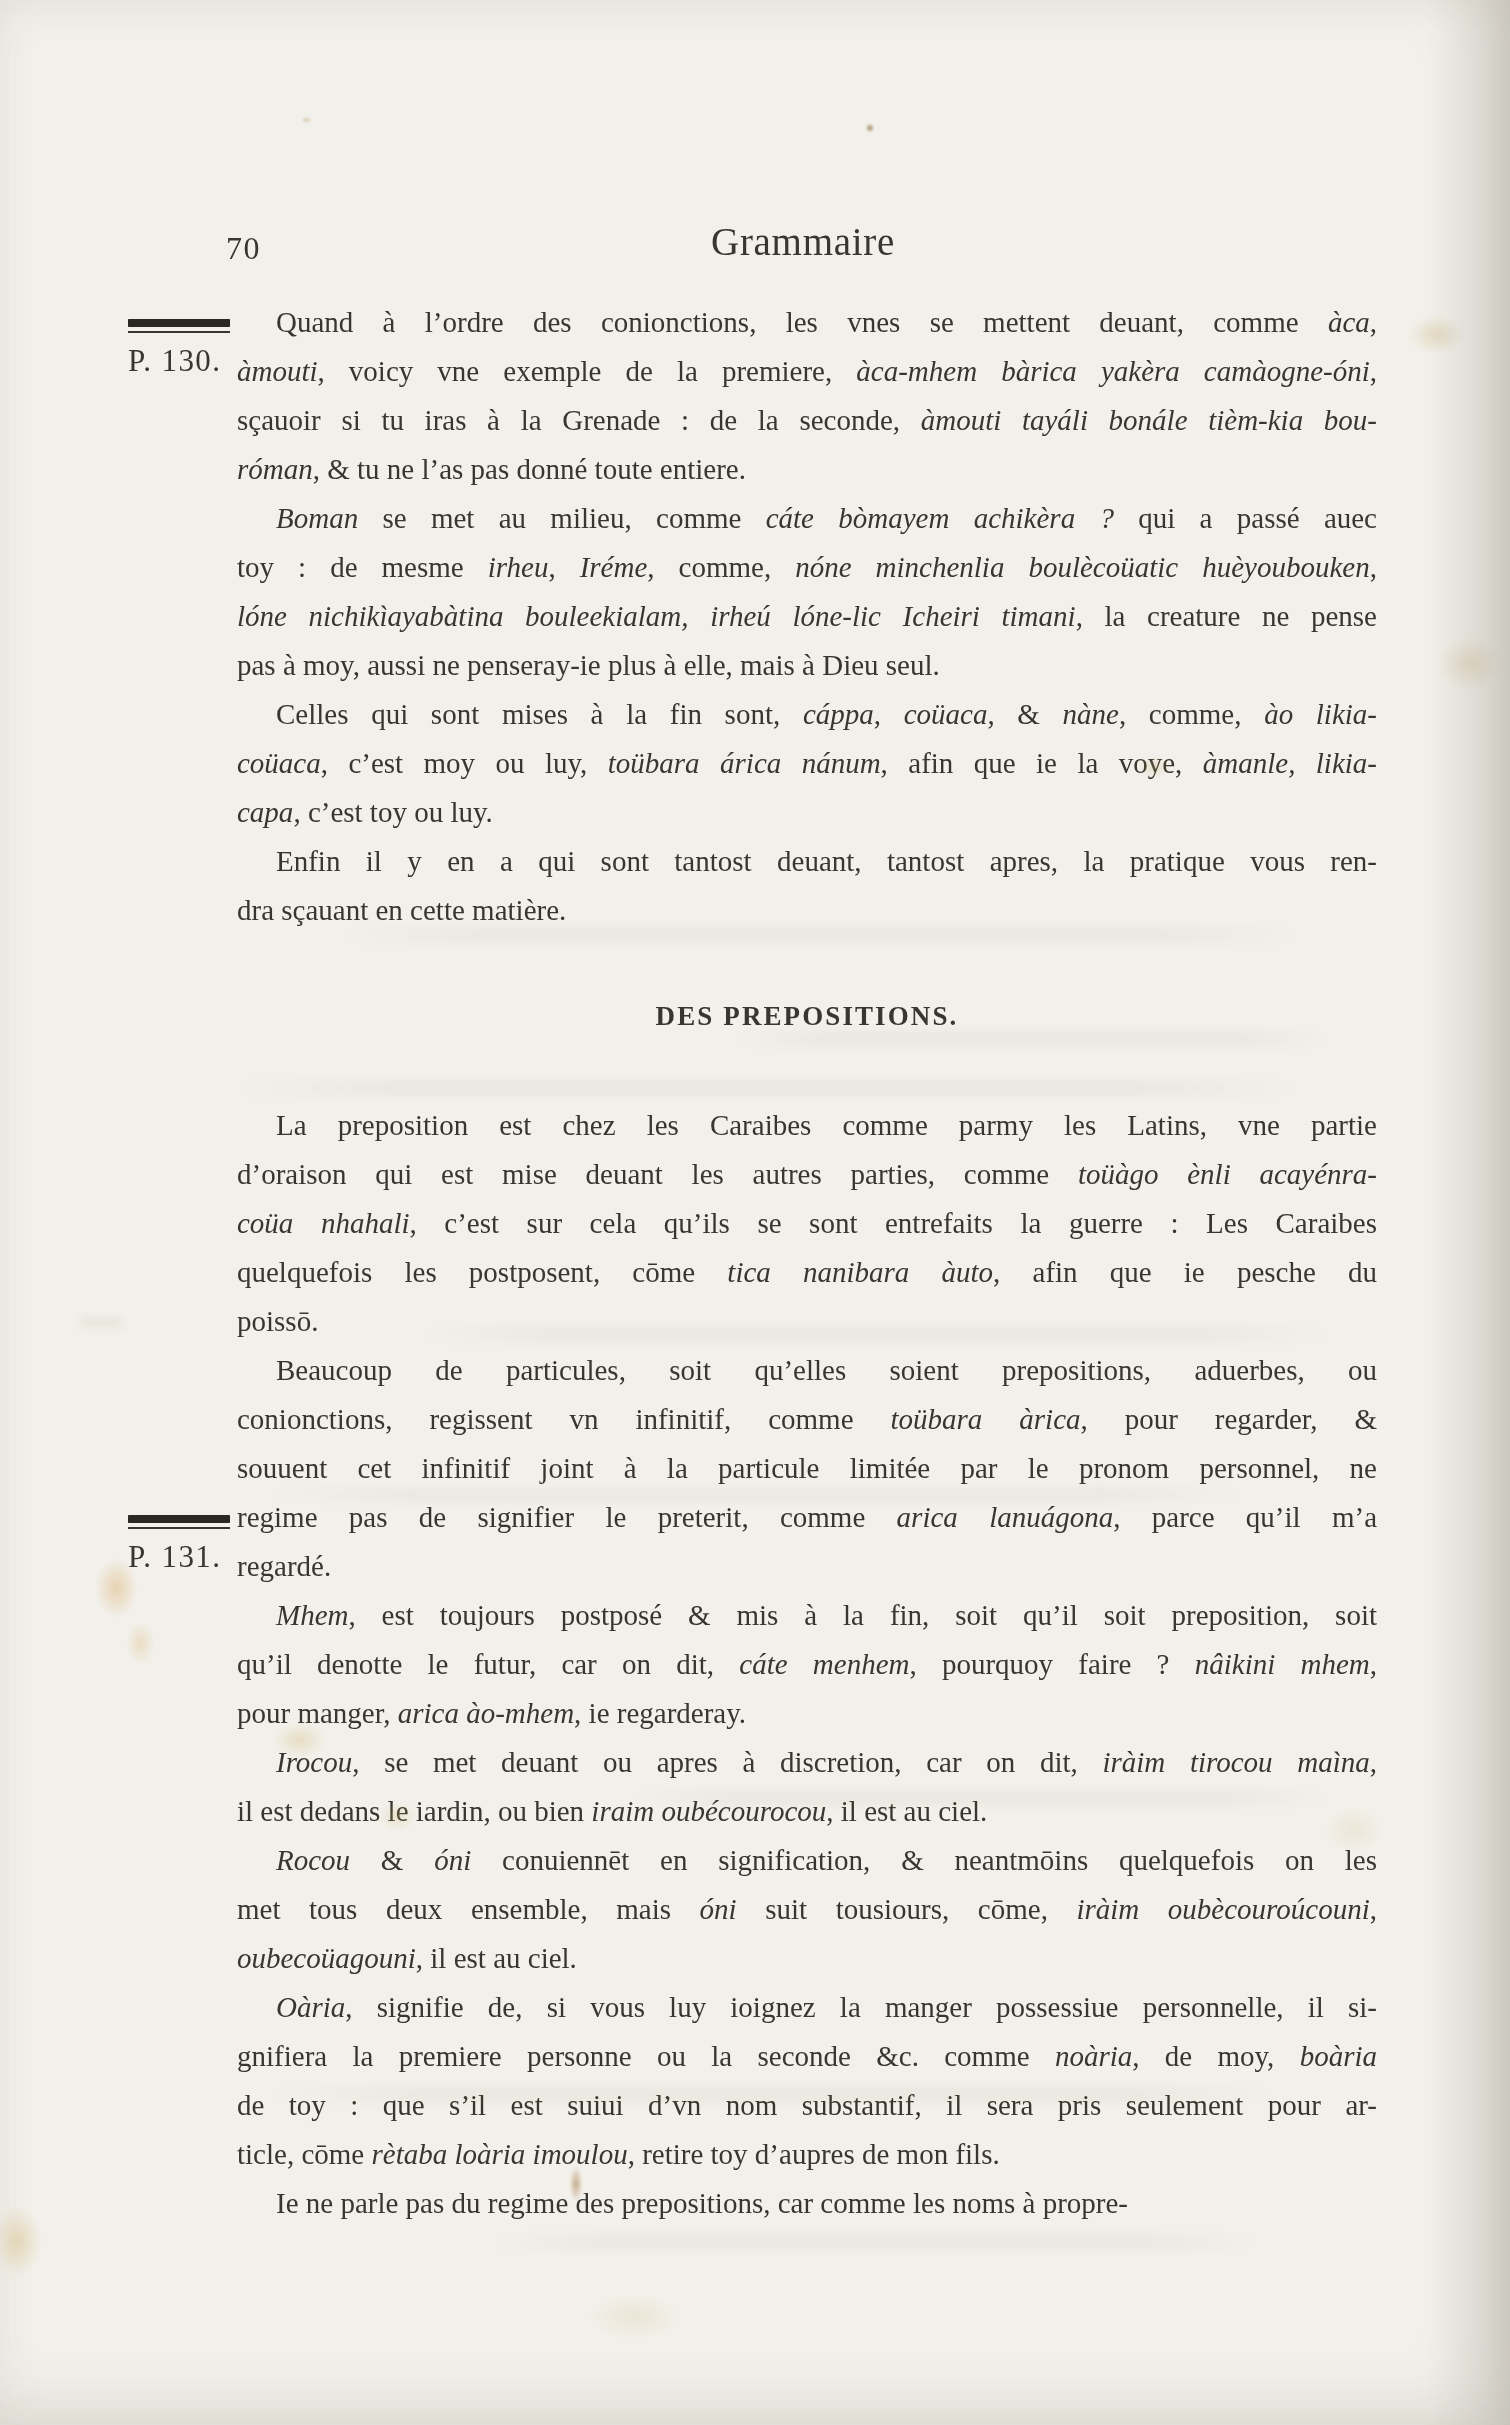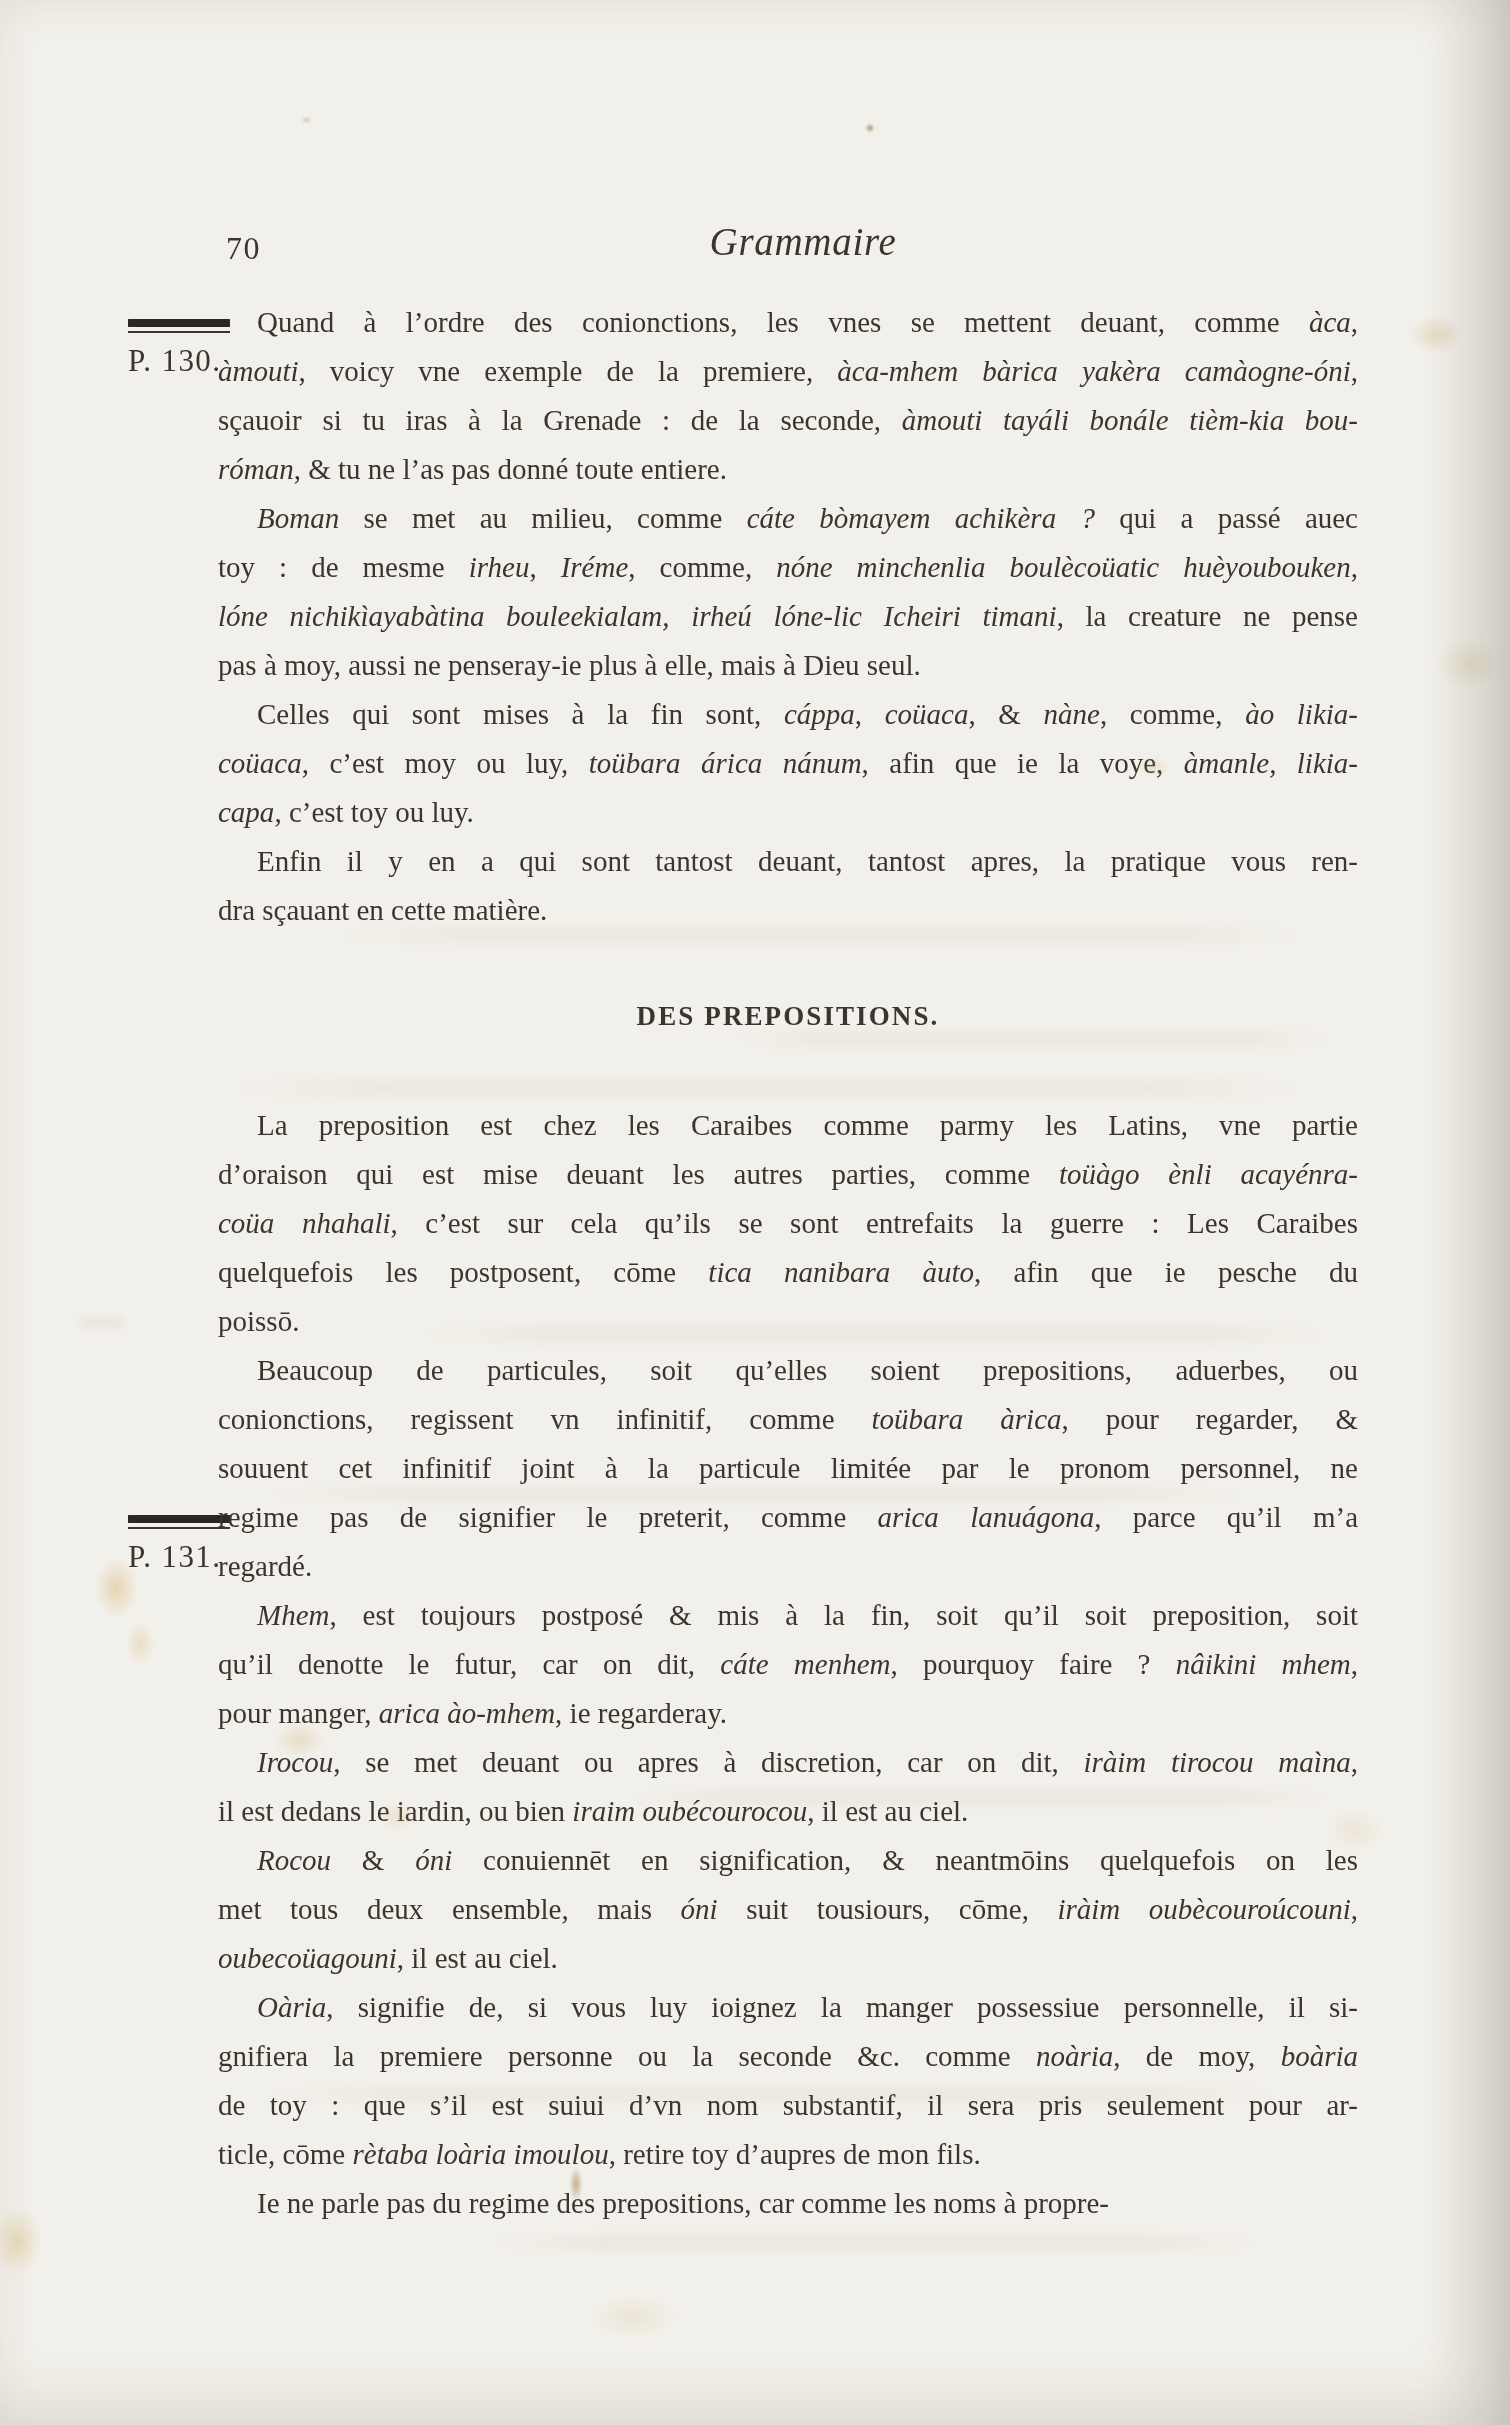--- a/index.html
+++ b/index.html
@@ -12,27 +12,27 @@
   .page{position:absolute;inset:0;border-radius:13px;}
   
   .page::after{
     content:"";position:absolute;inset:0;pointer-events:none;
     box-shadow:inset -31.5px -17.5px 63px rgba(80,70,55,.13), inset 5.6px 0 42px rgba(90,80,60,.04);
   }
   .shade-right{position:absolute;top:0;right:0;width:84px;height:100%;
     background:linear-gradient(90deg,rgba(70,62,50,0) 0%,rgba(70,62,50,.07) 70%,rgba(70,62,50,.12) 100%);}
   .folio{position:absolute;left:226px;top:230px;font-size:32px;letter-spacing:1.4px;}
   .running-title{position:absolute;left:233px;top:219px;width:1140px;text-align:center;
-    font-style:italic;font-size:39px;letter-spacing:0.7px;}
+    font-size:39px;letter-spacing:0.7px;}
   .margin-note{position:absolute;left:128px;width:102px;}
   .mn-1{top:319px;} .mn-2{top:1515px;}
   .rule-thick{height:8.4px;background:#2b2823;border-radius:0.7px;}
   .rule-thin{height:2.1px;background:#3a362f;margin-top:3.5px;}
   .mn-label{margin-top:9.8px;font-size:31px;letter-spacing:1.4px;white-space:nowrap;}
-  .column{position:absolute;left:218px;top:298px;width:1140px;font-size:29px;}
+  .column{position:absolute;left:237px;top:298px;width:1140px;font-size:29px;}
   .para{margin:0;}
   .line{line-height:49px;text-align:justify;text-align-last:justify;white-space:normal;}
   .line.last{text-align-last:left;}
   .line.first{text-indent:39px;}
   .it{font-style:italic;}
   .section-heading{margin:57px 0 60px 0;text-align:center;font-size:27px;font-weight:bold;
     letter-spacing:2.1px;line-height:49px;}
   
   .ghost{position:absolute;height:18px;filter:blur(3.5px);opacity:.55;pointer-events:none;
     background:linear-gradient(90deg,rgba(130,115,90,0) 0%,rgba(130,115,90,.10) 15%,rgba(130,115,90,.10) 85%,rgba(130,115,90,0) 100%);}

